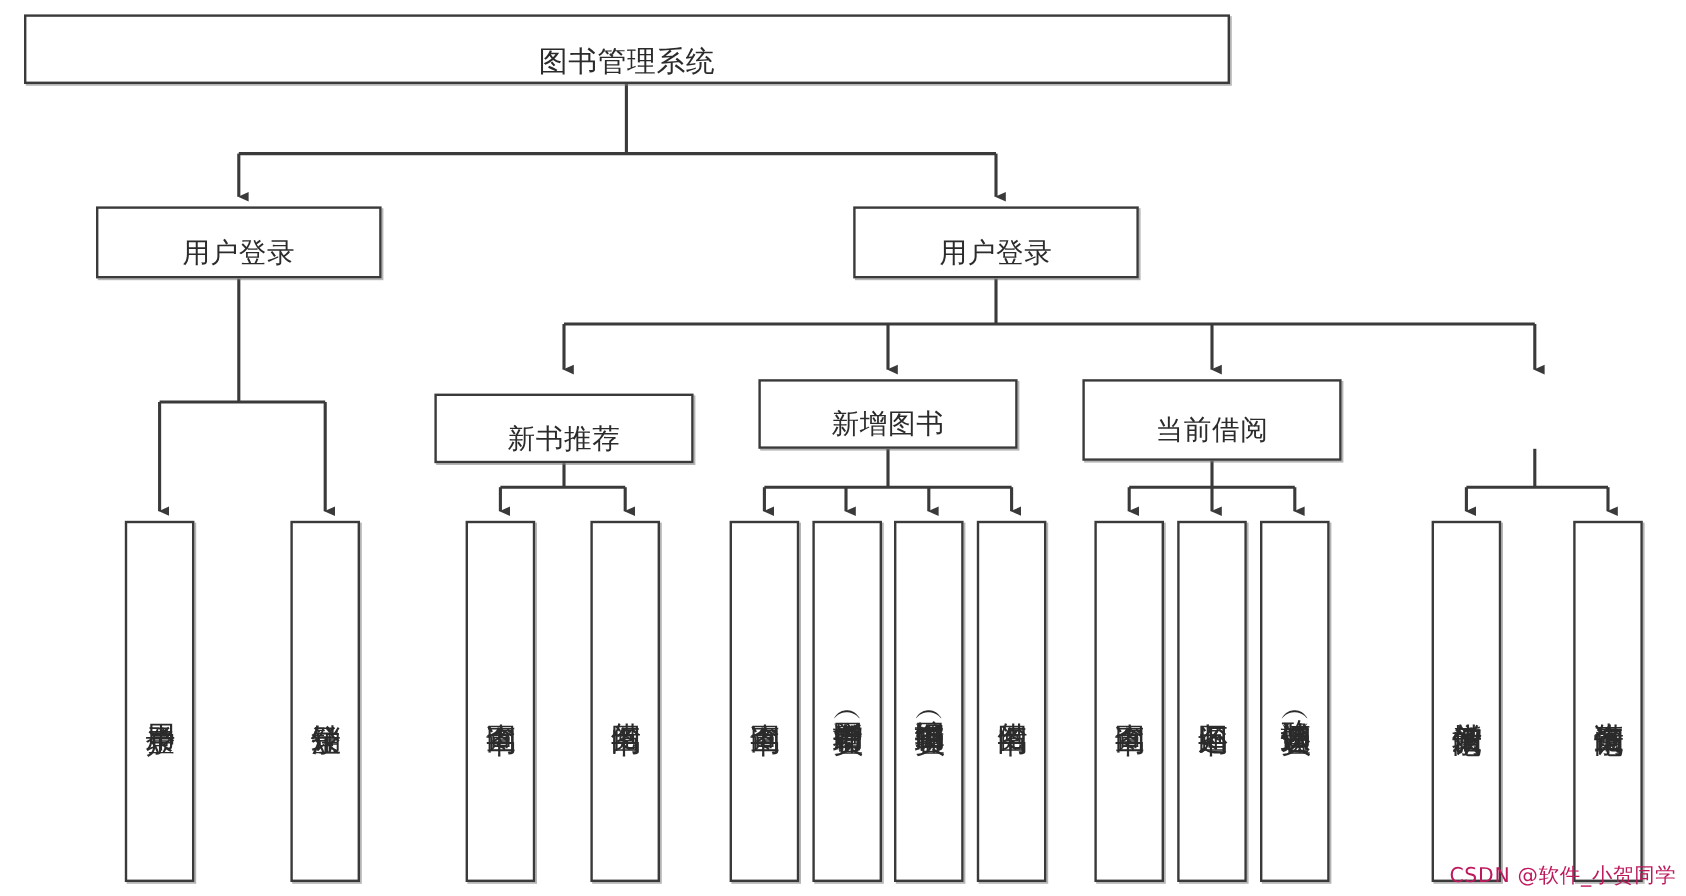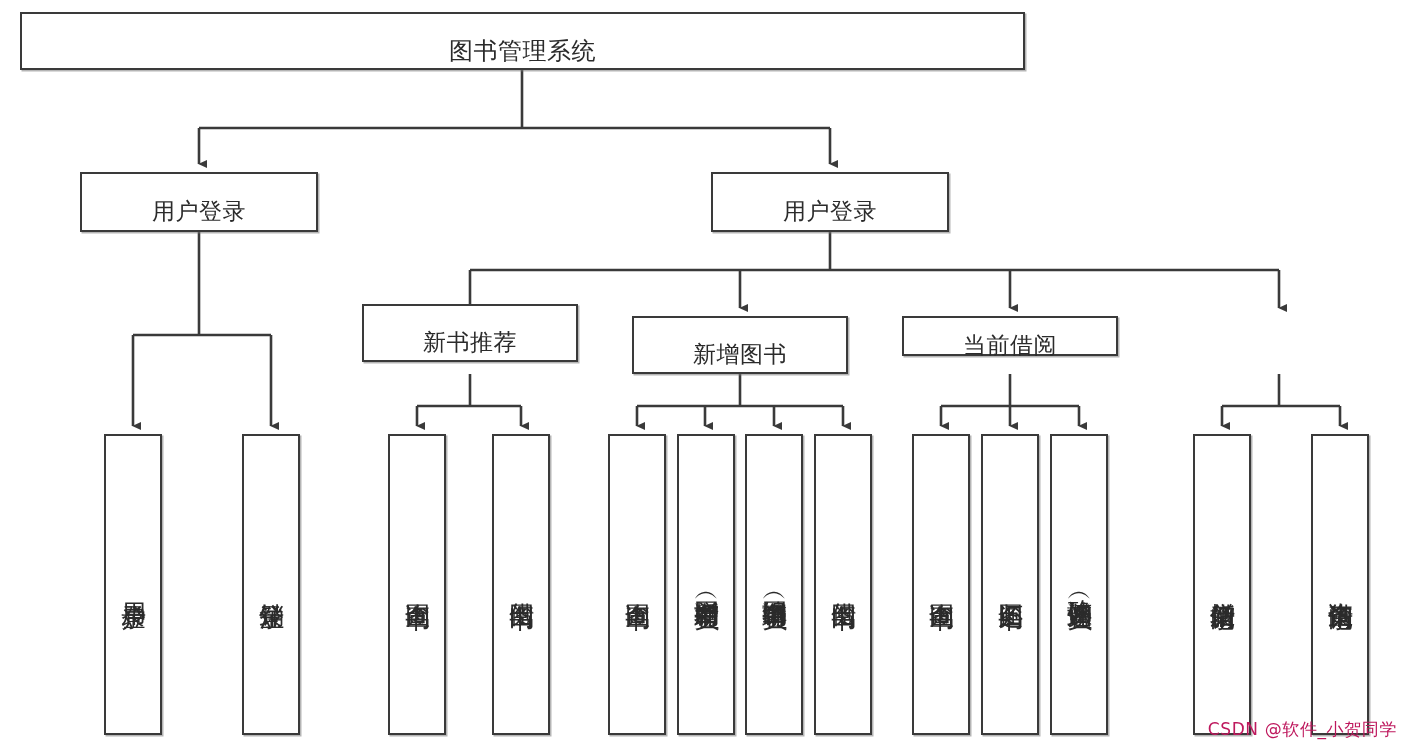--- a/index.html
+++ b/index.html
@@ -133,27 +133,27 @@
     <span class="label">图书管理系统</span>
   </div>
 
   <div class="node horiz" style="left:80px; top:172px; width:238px; height:60px;">
     <span class="label">用户登录</span>
   </div>
   <div class="node horiz" style="left:711px; top:172px; width:238px; height:60px;">
     <span class="label">用户登录</span>
   </div>
 
-  <div class="node horiz" style="left:362px; top:304px; width:216px; height:58px;">
+  <div class="node horiz" style="left:362px; top:328px; width:216px; height:58px;">
     <span class="label">新书推荐</span>
   </div>
   <div class="node horiz" style="left:632px; top:316px; width:216px; height:58px;">
     <span class="label">新增图书</span>
   </div>
-  <div class="node horiz" style="left:902px; top:316px; width:216px; height:40px;">
+  <div class="node horiz" style="left:902px; top:316px; width:216px; height:68px;">
     <span class="label">当前借阅</span>
   </div>
 
   <div class="node vert" style="left:104px; top:434px; width:58px; height:301px;">
     <span class="label">用户登录</span>
   </div>
   <div class="node vert" style="left:242px; top:434px; width:58px; height:301px;">
     <span class="label">注销登录</span>
   </div>
 

